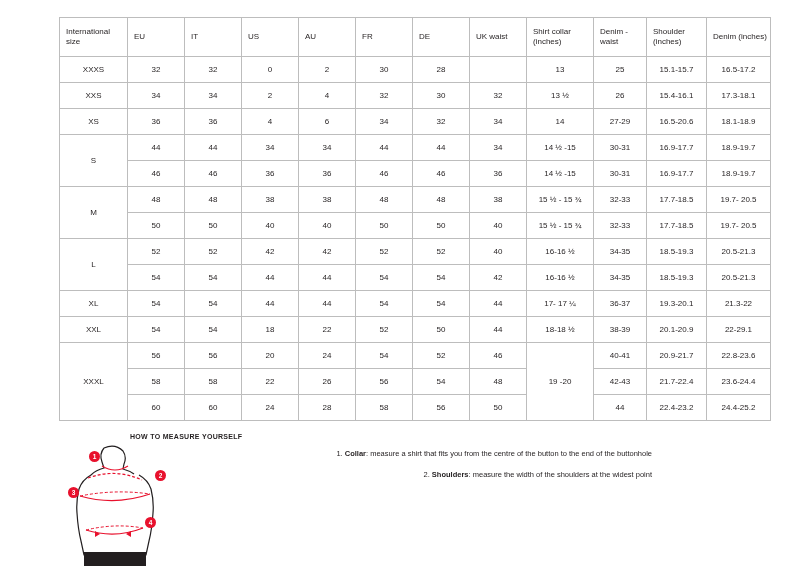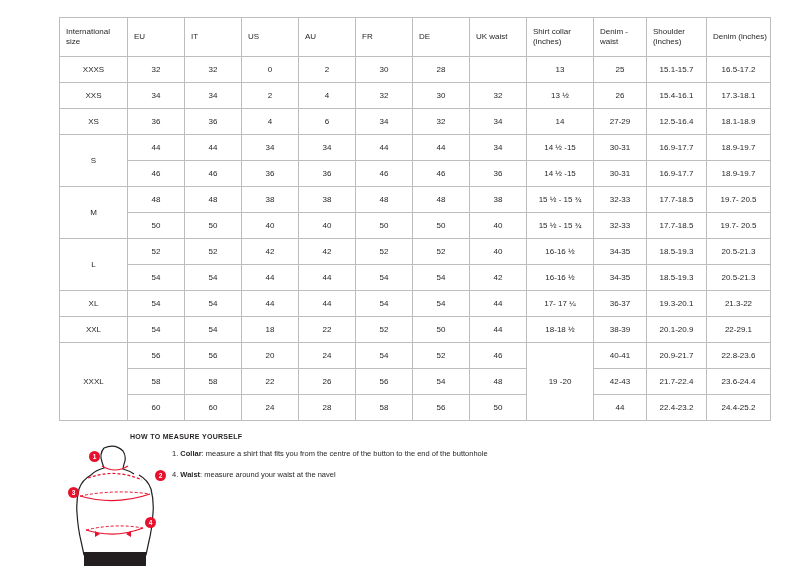--- a/index.html
+++ b/index.html
@@ -80,20 +80,21 @@
     position: absolute;
     left: 172px;
     top: 449px;
     width: 480px;
   }
   .measure-list .m-item {
     font-size: 7.5px;
     line-height: 9px;
     margin-bottom: 12px;
     color: #231f20;
+    text-align: right;
   }
   .measure-list .m-item b { font-weight: bold; }
 
   
   .figure {
     position: absolute;
     left: 60px;
     top: 444px;
     width: 110px;
     height: 122px;
@@ -186,21 +187,21 @@
             <td>XS</td>
             <td>36</td>
             <td>36</td>
             <td>4</td>
             <td>6</td>
             <td>34</td>
             <td>32</td>
             <td>34</td>
             <td>14</td>
             <td>27-29</td>
-            <td>12.5-16.4</td>
+            <td>16.5-20.6</td>
             <td>18.1-18.9</td>
           </tr>
           <tr>
             <td rowspan="2">S</td>
             <td>44</td>
             <td>44</td>
             <td>34</td>
             <td>34</td>
             <td>44</td>
             <td>44</td>
@@ -373,16 +374,16 @@
       <path d="M66 90 l5 -3 l0 6 z" fill="#e8112d"></path>
     </svg>
     <div class="bullet b1">1</div>
     <div class="bullet b2">2</div>
     <div class="bullet b3">3</div>
     <div class="bullet b4">4</div>
   </div>
 
   <div class="measure-list" id="measure-list">
       <div class="m-item"><span>1. </span><b>Collar</b><span>: measure a shirt that fits you from the centre of the button to the end of the buttonhole</span></div>
-      <div class="m-item"><span>4. </span><b>Waist</b><span>: measure around your waist at the navel</span></div>
+      <div class="m-item"><span>2. </span><b>Shoulders</b><span>: measure the width of the shoulders at the widest point</span></div>
     </div>
 
 </div>
 
 </body></html>

